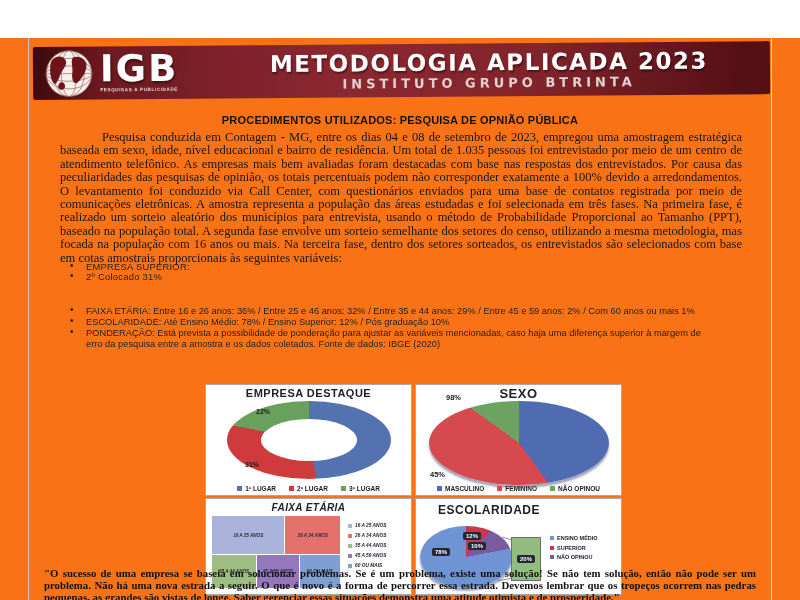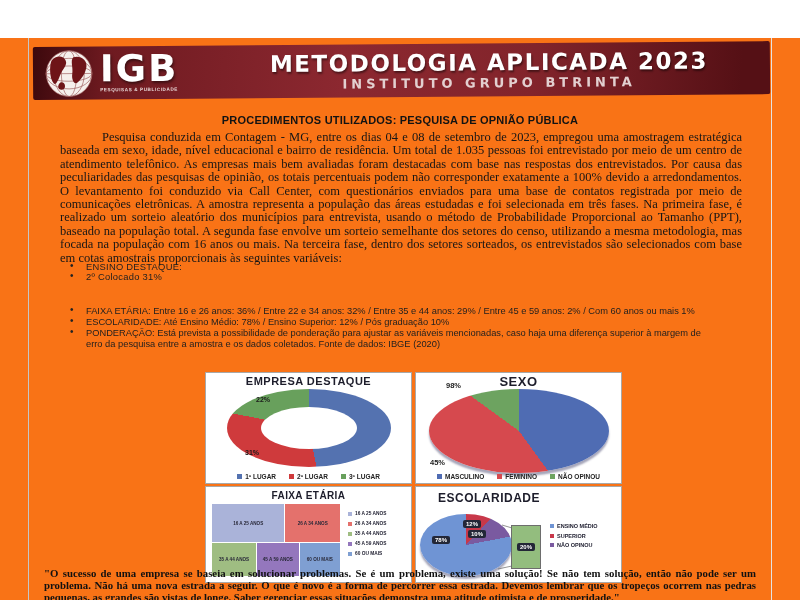--- a/index.html
+++ b/index.html
@@ -37,25 +37,25 @@
   ul.blist li { position:relative; padding-left:22px; }
   ul.blist li::before { content:"•"; position:absolute; left:6px; top:-1px; font-size:10px; color:#222; }
   .blist1 { position:absolute; left:64px; top:224px; width:660px;
             font-size:9.4px; line-height:9.5px; color:#1f1f1f; letter-spacing:.25px; }
   .blist1 li { margin-bottom:0.5px; }
   .blist2 { position:absolute; left:64px; top:268px; width:645px;
             font-size:9.3px; line-height:10.6px; color:#1f1f1f; }
   .blist2 li { margin-bottom:0.5px; }
 
   
-  .charts { position:absolute; left:205px; top:334px; width:418px; height:211px; }
+  .charts { position:absolute; left:205px; top:346px; width:418px; height:211px; }
   .cbox { position:absolute; background:#fff; border:1px solid #a8a8a8; }
   #cb1 { left:0;     top:0;     width:207px; height:112px; }
   #cb2 { left:210px; top:0;     width:207px; height:112px; }
-  #cb3 { left:0;     top:114px; width:207px; height:97px; }
+  #cb3 { left:0;     top:114px; width:207px; height:97px;font-style:italic; }
   #cb4 { left:210px; top:114px; width:207px; height:97px; }
   .ct { text-align:center; font-weight:bold; color:#1d1d2b; }
   .ct1 { margin-top:2px; font-size:11px; letter-spacing:.5px; }
   .ct2 { margin-top:1px; font-size:13px; letter-spacing:.5px; }
   .ct3 { margin-top:3px; font-size:10px; letter-spacing:.4px; }
   .ct4 { position:absolute; left:22px; top:4px; font-size:12px; letter-spacing:.5px; text-align:right; }
 
   .donut { position:absolute; left:21px; top:16px; width:164px; height:78px; border-radius:50%; }
   .donut-hole { position:absolute; left:50%; top:50%; transform:translate(-50%,-50%);
                 width:96px; height:42px; border-radius:50%; background:#fff; }
@@ -138,25 +138,25 @@
     <div class="banner-text">
       <div class="banner-title">METODOLOGIA APLICADA 2023</div>
       <div class="banner-sub">INSTITUTO GRUPO BTRINTA</div>
     </div>
   </div>
 
   <div class="doc-heading">PROCEDIMENTOS UTILIZADOS: PESQUISA DE OPNIÃO PÚBLICA</div>
   <div class="intro">Pesquisa conduzida em Contagem - MG, entre os dias 04 e 08 de setembro de 2023, empregou uma amostragem estratégica baseada em sexo, idade, nível educacional e bairro de residência. Um total de 1.035 pessoas foi entrevistado por meio de um centro de atendimento telefônico. As empresas mais bem avaliadas foram destacadas com base nas respostas dos entrevistados. Por causa das peculiaridades das pesquisas de opinião, os totais percentuais podem não corresponder exatamente a 100% devido a arredondamentos. O levantamento foi conduzido via Call Center, com questionários enviados para uma base de contatos registrada por meio de comunicações eletrônicas. A amostra representa a população das áreas estudadas e foi selecionada em três fases. Na primeira fase, é realizado um sorteio aleatório dos municípios para entrevista, usando o método de Probabilidade Proporcional ao Tamanho (PPT), baseado na população total. A segunda fase envolve um sorteio semelhante dos setores do censo, utilizando a mesma metodologia, mas focada na população com 16 anos ou mais. Na terceira fase, dentro dos setores sorteados, os entrevistados são selecionados com base em cotas amostrais proporcionais às seguintes variáveis:</div>
 
   <ul class="blist blist1">
-    <li>ENSINO DESTAQUE:</li>
+    <li>EMPRESA SUPERIOR:</li>
     <li>2º Colocado 31%</li>
   </ul>
   <ul class="blist blist2">
-    <li>FAIXA ETÁRIA: Entre 16 e 26 anos: 36% / Entre 22 e 34 anos: 32% / Entre 35 e 44 anos: 29% / Entre 45 e 59 anos: 2% / Com 60 anos ou mais 1%</li>
+    <li>FAIXA ETÁRIA: Entre 16 e 26 anos: 36% / Entre 25 e 46 anos: 32% / Entre 35 e 44 anos: 29% / Entre 45 e 59 anos: 2% / Com 60 anos ou mais 1%</li>
     <li>ESCOLARIDADE: Até Ensino Médio: 78% / Ensino Superior: 12% / Pós graduação 10%</li>
     <li>PONDERAÇÃO: Está prevista a possibilidade de ponderação para ajustar as variáveis mencionadas, caso haja uma diferença superior à margem de erro da pesquisa entre a amostra e os dados coletados. Fonte de dados: IBGE (2020)</li>
   </ul>
 
   <div class="charts">
 
     <div class="cbox" id="cb1">
       <div class="ct ct1">EMPRESA DESTAQUE</div>
       <div class="donut" style="background: conic-gradient(rgb(84, 114, 176) 0%, rgb(84, 114, 176) 47%, rgb(207, 58, 60) 47%, rgb(207, 58, 60) 78%, rgb(104, 160, 92) 78%, rgb(104, 160, 92) 100%);">
         <div class="donut-hole"></div>

